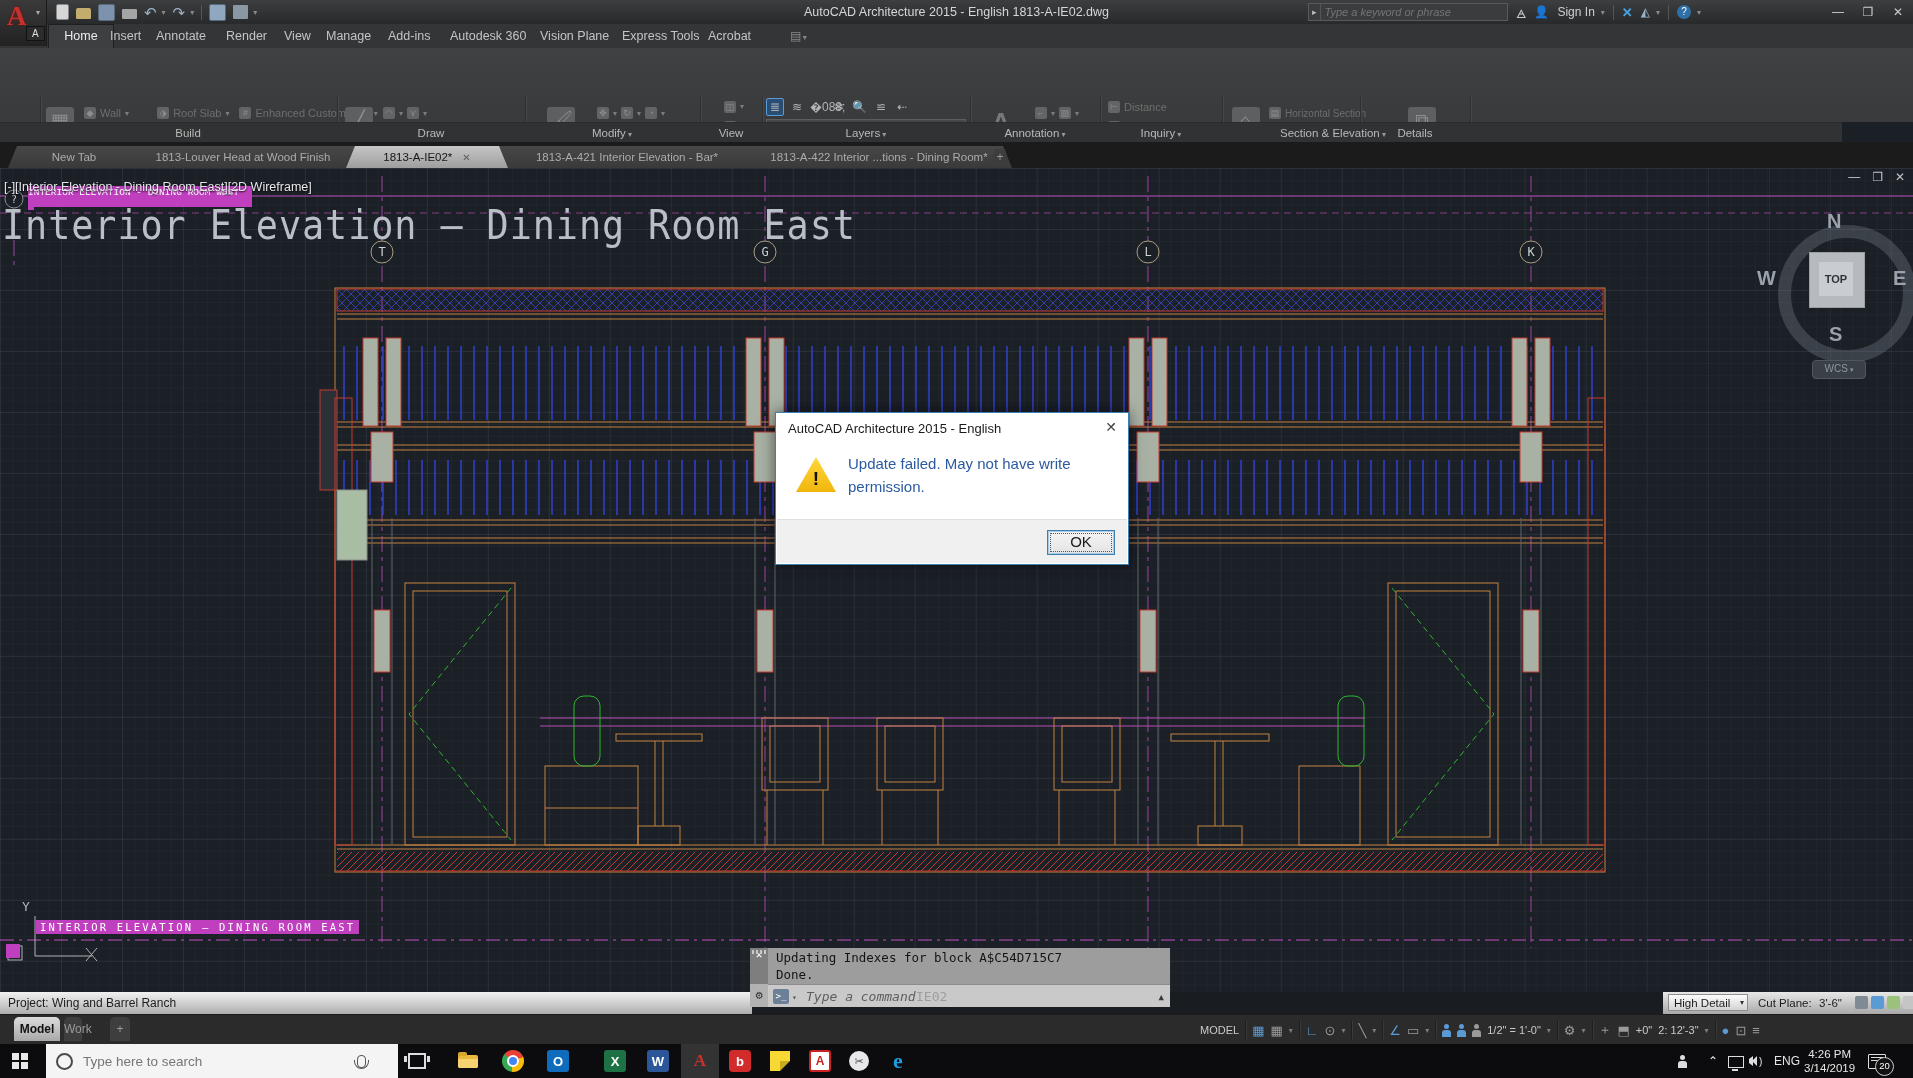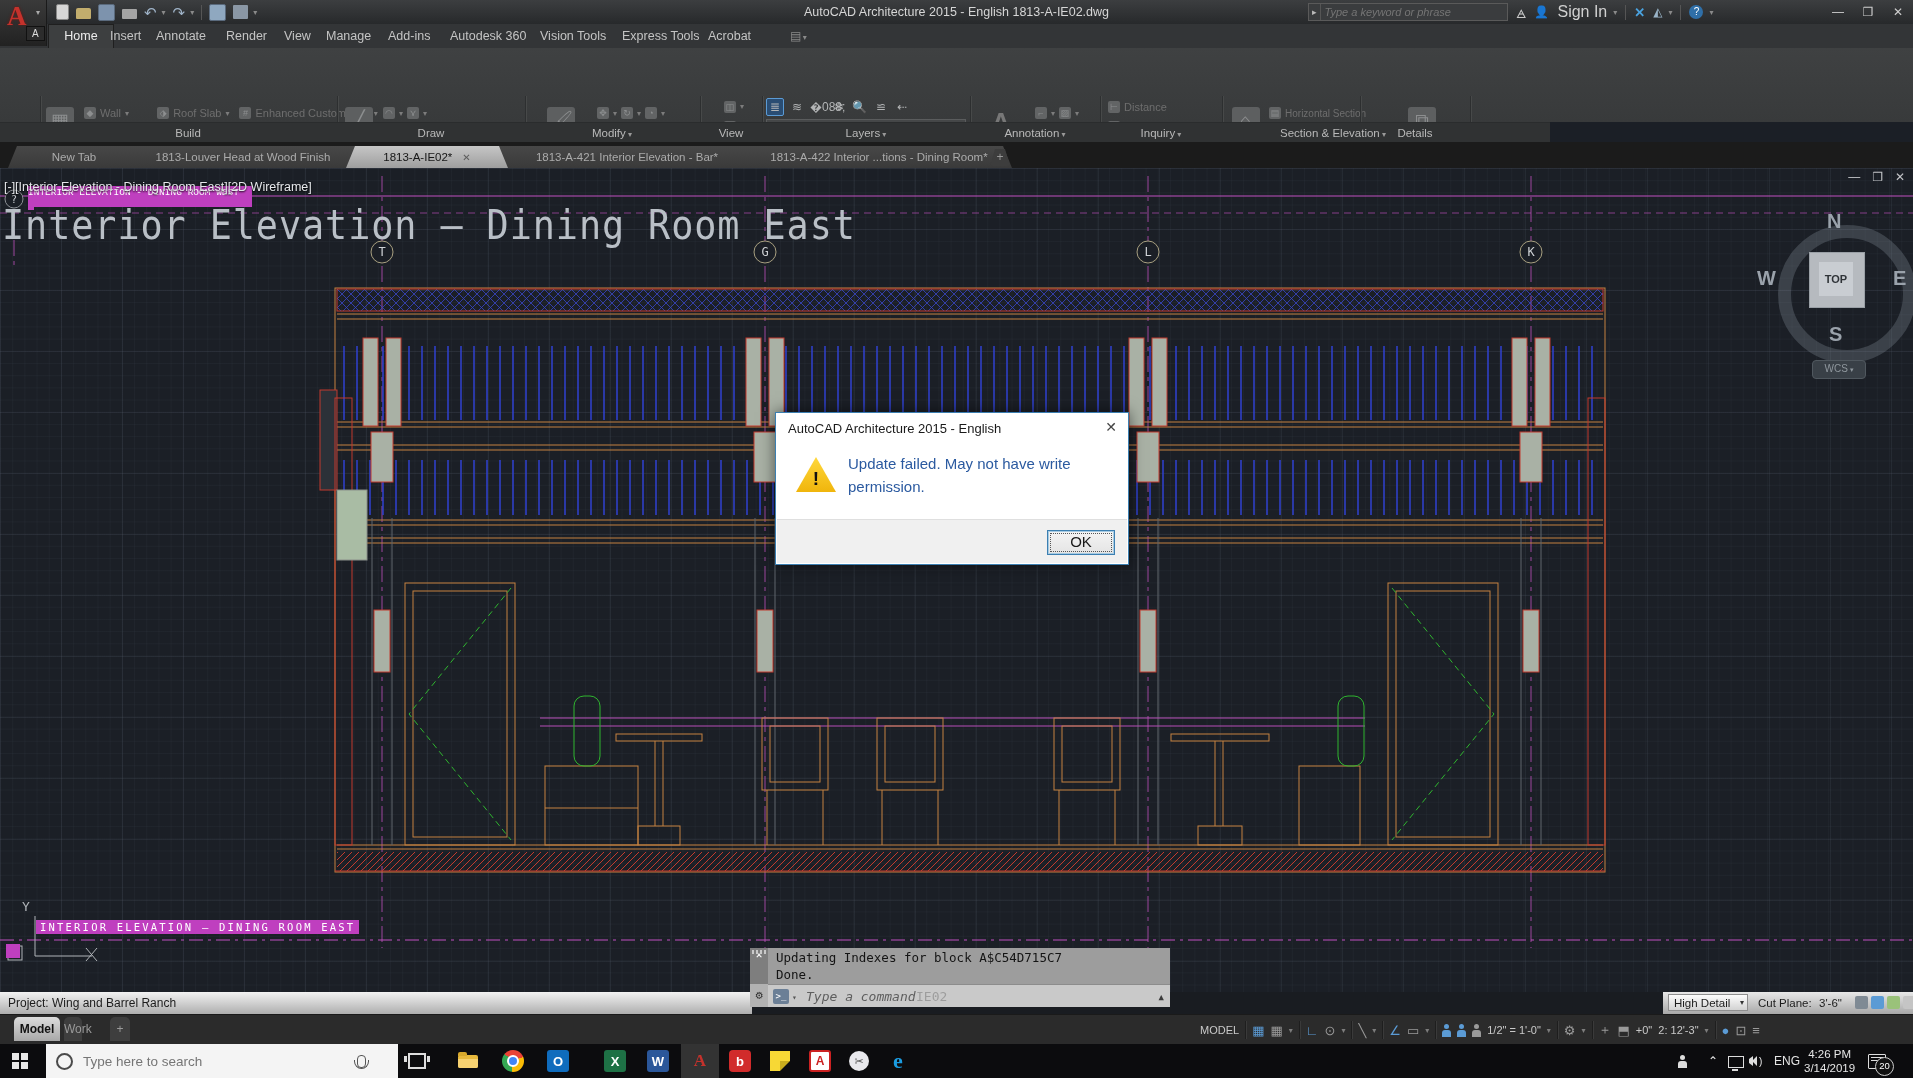--- a/index.html
+++ b/index.html
@@ -26,21 +26,21 @@
   #tsearch input{background:transparent;border:0;outline:0;color:#9a9a9a;font-style:italic;font-size:11px;width:170px;padding:0 4px;font-family:"Liberation Sans",sans-serif}
   .tsarr{color:#bbb;font-size:9px;padding:0 3px;border-right:1px solid #555;line-height:16px}
   .tico{color:#c9c9c9;font-size:12px}
   .winbtn{color:#cfcfcf;font-size:12px;width:30px;text-align:center;line-height:24px}
   
   #rtabs{left:0;top:24px;width:1913px;height:24px;background:#333537;color:#c4c4c4}
   .rtab{position:absolute;top:0;height:24px;line-height:24px;text-align:center;font-size:12.5px;padding:0 8px}
   .rtab.act{background:#3d3f40;color:#ececec;border:1px solid #1f1f1f;border-bottom:0;line-height:22px}
   
   #ribbon{left:0;top:48px;width:1913px;height:74px;background:linear-gradient(#3f4142,#383a3b)}
-  #plabels{left:0;top:122px;width:1550px;height:20px;background:#303233;border-top:1px solid #2a2c2d;border-bottom:1px solid #1c1c1c}
+  #plabels{left:0;top:122px;width:1842px;height:20px;background:#303233;border-top:1px solid #2a2c2d;border-bottom:1px solid #1c1c1c}
   .plab{position:absolute;top:0;height:20px;line-height:20px;color:#b9b9b9;font-size:11.5px;transform:translateX(-50%);white-space:nowrap}
   .plab.arw::after{content:" ▾";font-size:8px;color:#999}
   .psep{position:absolute;top:48px;width:1px;height:94px;background:#2d2f30;box-shadow:1px 0 0 #474949}
   .panel{position:absolute;top:50px;height:70px}
   .bigbtn{display:flex;flex-direction:column;align-items:center;color:#6e6e6e;font-size:10.5px;line-height:11px;text-align:center}
   .bigic{width:28px;height:28px;background:#5d5f60;border-radius:3px;margin-bottom:3px;color:#8d8f90;font-size:19px;line-height:28px;text-align:center}
   .ri{display:flex;align-items:center;height:17px;gap:4px;color:#6e6e6e;font-size:11px;white-space:nowrap}
   .si{display:inline-block;width:12px;height:12px;background:#626465;border-radius:2px;color:#8d8f90;font-size:9px;line-height:12px;text-align:center;flex:0 0 auto}
   .rar{color:#7c7c7c;font-size:8px}
   .col{display:flex;flex-direction:column;justify-content:flex-start;gap:3px}
@@ -173,21 +173,21 @@
       <span class="dn">▾</span>
     </div>
     <div class="abs" id="ttitle">AutoCAD Architecture 2015 - English    1813-A-IE02.dwg</div>
     <div class="abs flex" id="tsearch">
       <span class="tsarr">▸</span>
       <input placeholder="Type a keyword or phrase" style="">
     </div>
     <div class="abs flex" style="left:1516px;top:0;height:24px;gap:8px">
       <span class="tico">🜁</span>
       <span class="tico">👤</span>
-      <span style="font-size:16px;color:#d0d0d0">Sign In</span>
+      <span style="font-size:12px;color:#d0d0d0">Sign In</span>
       <span class="dn">▾</span>
       <span class="vsep"></span>
       <span style="color:#4aa3e0;font-weight:bold;font-size:13px">✕</span>
       <span style="color:#9ab4c8;font-size:12px">◭</span>
       <span class="dn">▾</span>
       <span class="vsep"></span>
       <span style="width:14px;height:14px;border-radius:50%;background:#2f6fa8;color:#fff;font-size:10px;text-align:center;line-height:14px">?</span>
       <span class="dn">▾</span>
     </div>
     <div class="abs flex" style="right:0;top:0">
@@ -205,21 +205,21 @@
 
   <div class="abs" id="rtabs">
     <span class="rtab act" style="left:48px;width:48px">Home</span>
     <span class="rtab" style="left:102px">Insert</span>
     <span class="rtab" style="left:148px">Annotate</span>
     <span class="rtab" style="left:218px">Render</span>
     <span class="rtab" style="left:276px">View</span>
     <span class="rtab" style="left:318px">Manage</span>
     <span class="rtab" style="left:380px">Add-ins</span>
     <span class="rtab" style="left:442px">Autodesk 360</span>
-    <span class="rtab" style="left:532px">Vision Tools</span>
+    <span class="rtab" style="left:532px">Vision Plane</span>
     <span class="rtab" style="left:614px">Express Tools</span>
     <span class="rtab" style="left:700px">Acrobat</span>
     <span class="abs" style="left:790px;top:5px;color:#8a8a8a">▤ <span class="dn">▾</span></span>
   </div>
 
   <div class="abs" id="ribbon">
 
     <div class="panel flex" style="left:46px;width:290px;gap:10px">
       <div class="bigbtn">
         <span class="bigic">▦</span>

